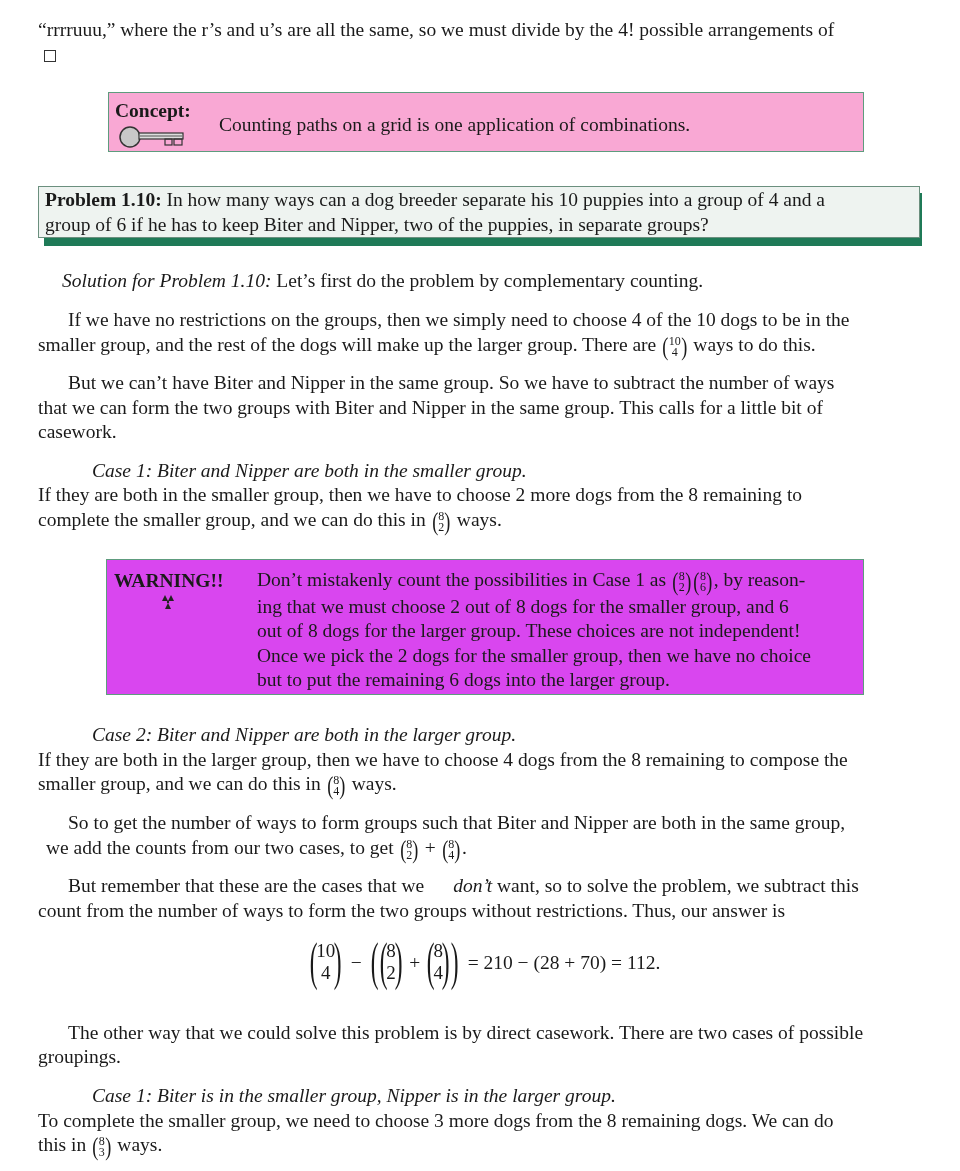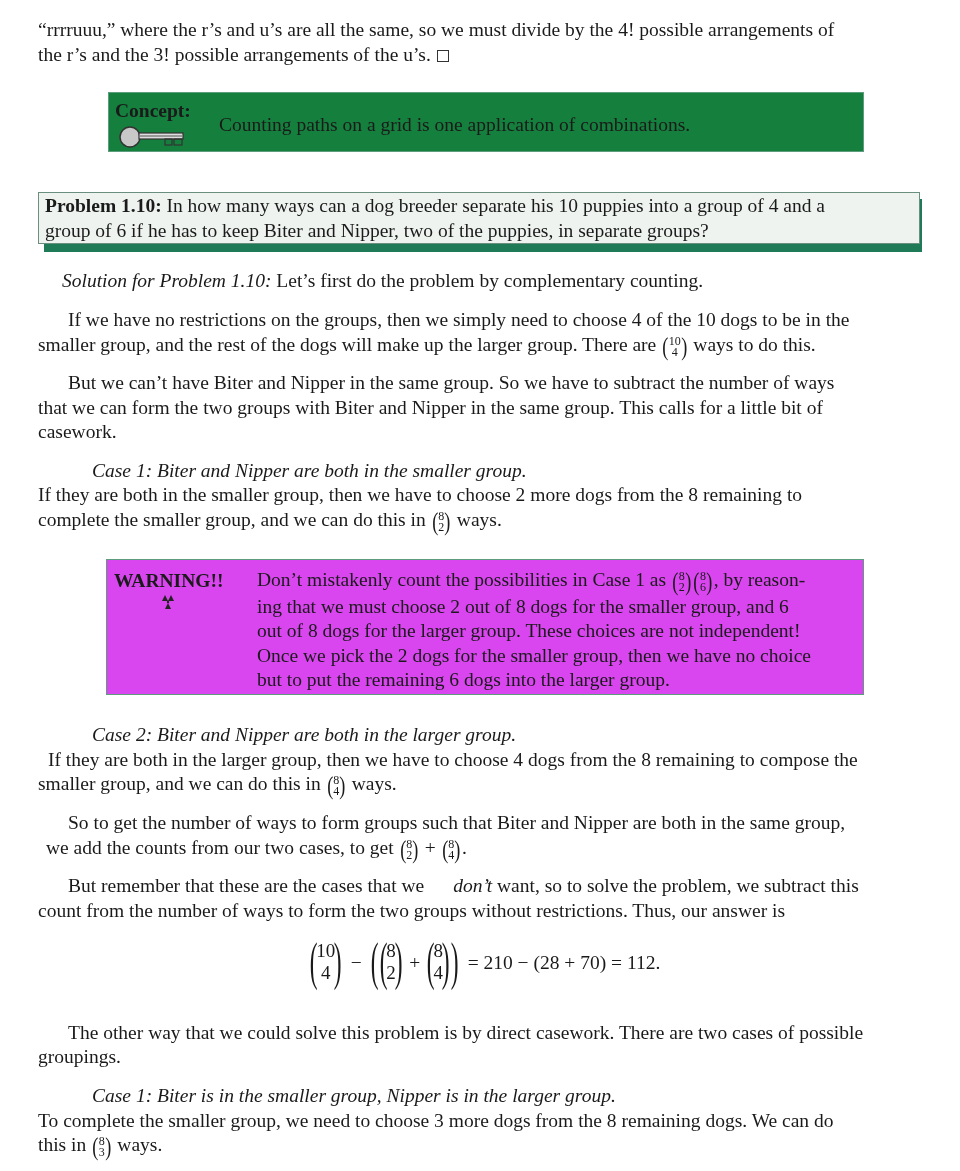--- a/index.html
+++ b/index.html
@@ -11,27 +11,27 @@
   p { margin: 0; }
   .italic { font-style: italic; margin-left: 24px; }
   .abs { position: absolute; }
   .binom { display: inline-flex; align-items: center; vertical-align: middle; font-size: 19px; }
   .binom .paren { font-size: 26px; line-height: 1; transform: scaleX(0.7); display:inline-block; }
   .binom .stack { display: inline-flex; flex-direction: column; align-items: center; font-size: 12px; line-height: 11px; margin: 0 -1px; }
   .qed { display: inline-block; width: 10px; height: 10px; border: 1px solid #333; margin-left: 6px; vertical-align: -1px; }
 
   .concept-box {
     position: absolute; left: 108px; top: 92px; width: 754px; height: 58px;
-    background: #15803d; border: 1.5px solid #5e9c7e;
+    background: #f9a8d4; border: 1.5px solid #5e9c7e;
   }
   .concept-label { position: absolute; left: 6px; top: 5px; font-weight: bold; }
   .concept-text { position: absolute; left: 110px; top: 5px; margin-top: 14px; }
   .key-icon { position: absolute; left: 10px; top: 33px; }
 
-  .problem-wrap { position: absolute; left: 38px; top: 192px; width: 884px; height: 60px; }
+  .problem-wrap { position: absolute; left: 38px; top: 186px; width: 884px; height: 60px; }
   .problem-shadow { position: absolute; left: 6px; top: 7px; width: 878px; height: 53px; background: #1f7a57; }
   .problem-box {
     position: absolute; left: 0; top: 0; width: 874px; height: 50px;
     background: #eef3f0; border: 1px solid #6b8f7e; padding: 0 0 0 6px;
   }
   .problem-box p { padding-top: 0px; }
   .bold { font-weight: bold; }
 
   .warning-box {
     position: absolute; left: 106px; top: 559px; width: 756px; height: 134px;
@@ -43,21 +43,21 @@
 
   .display-eq { position: absolute; left: 305px; top: 936px; display: flex; align-items: center; font-size: 19.5px; }
   .big-binom { display: inline-flex; align-items: center; }
   .big-paren { font-size: 52px; line-height: 1; transform: scaleX(0.45); display: inline-block; font-weight: 100; }
   .big-stack { display: inline-flex; flex-direction: column; align-items: center; line-height: 22px; font-size: 19px; margin: 0 -6px; }
 </style>
 </head>
 <body>
 
 <p class="abs" style="left:38px; top:17px;">“rrrruuu,” where the r’s and u’s are all the same, so we must divide by the 4! possible arrangements of</p>
-<p class="abs" style="left:38px; top:42px;"><span>the r’s and the 3! possible arrangements of the u’s.</span><span class="qed"></span></p>
+<p class="abs" style="left:38px; top:42px;"><span class="qed"></span></p>
 
 <div class="concept-box">
   <span class="concept-label">Concept:</span>
   <span class="concept-text">Counting paths on a grid is one application of combinations.</span>
   <svg class="key-icon" width="70" height="22" viewBox="0 0 70 22">
     <circle cx="11" cy="11" r="10" fill="#c8c8c8" stroke="#333" stroke-width="1.5"></circle>
     <rect x="20" y="7" width="44" height="6" fill="#ddd" stroke="#333" stroke-width="1.2"></rect>
     <line x1="21" y1="10" x2="63" y2="10" stroke="#333" stroke-width="0.8"></line>
     <rect x="46" y="13" width="7" height="6" fill="none" stroke="#333" stroke-width="1.2"></rect>
     <rect x="55" y="13" width="8" height="6" fill="none" stroke="#333" stroke-width="1.2"></rect>
@@ -135,21 +135,21 @@
         </span><span>, by reason-</span>
     </div>
     <div>ing that we must choose 2 out of 8 dogs for the smaller group, and 6</div>
     <div>out of 8 dogs for the larger group. These choices are not independent!</div>
     <div>Once we pick the 2 dogs for the smaller group, then we have no choice</div>
     <div>but to put the remaining 6 dogs into the larger group.</div>
   </div>
 </div>
 
 <p class="abs italic" style="left:68px; top:722px;">Case 2: Biter and Nipper are both in the larger group.</p>
-<p class="abs" style="left:48px; top:747px;">If they are both in the larger group, then we have to choose 4 dogs from the 8 remaining to compose the</p>
+<p class="abs" style="left:38px; top:747px;">If they are both in the larger group, then we have to choose 4 dogs from the 8 remaining to compose the</p>
 <p class="abs" style="left:38px; top:771px;">
   <span>smaller group, and we can do this in</span>
   <span class="binom">
       <span class="paren">(</span>
       <span class="stack">
         <span>8</span>
         <span>4</span>
       </span>
       <span class="paren">)</span>
     </span>

